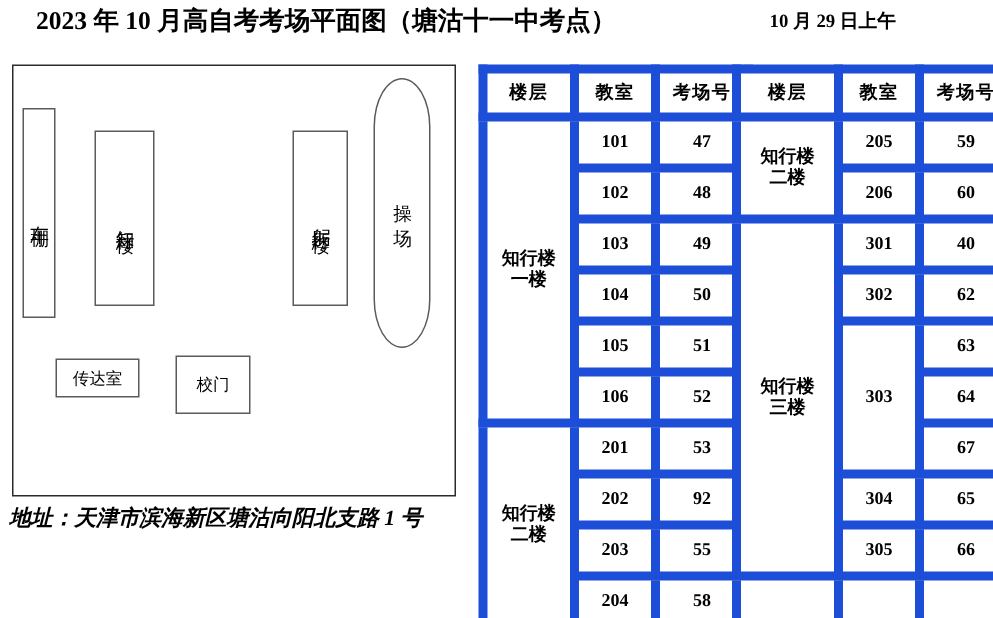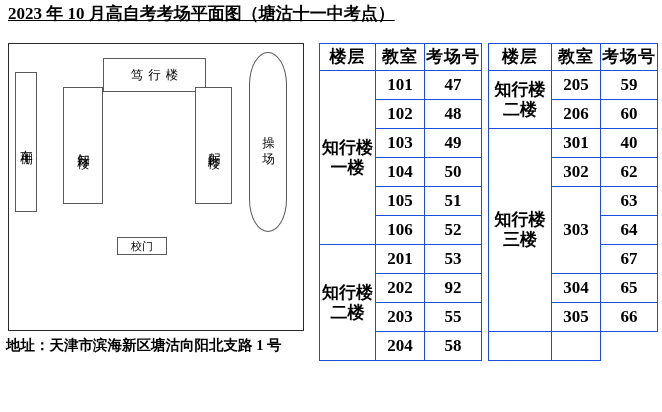--- a/index.html
+++ b/index.html
@@ -17,26 +17,25 @@
   }
 
   
   #header {
     position: absolute;
     left: 0; top: 0;
     width: 662px; height: 30px;
   }
   #page-title {
     position: absolute;
-    left: 8px; top: 2px;
+    left: 24px; top: 2px;
     font-size: 17px;
     font-weight: bold;
     letter-spacing: 0px;
     white-space: nowrap;
-    text-decoration: underline;
   }
   #session-date {
     position: absolute;
     left: 513px; top: 6px;
     font-size: 12.5px;
     font-weight: bold;
     white-space: nowrap;
   }
 
   
@@ -76,21 +75,21 @@
     letter-spacing: 0px;
     white-space: nowrap;
   }
 
   
   #bldg-bike-shed   { left: 6px;   top: 28px;  width: 22px;  height: 140px; }
   #bldg-zhixing     { left: 54px;  top: 43px;  width: 40px;  height: 117px; }
   #bldg-duxing      { left: 94px;  top: 14px;  width: 103px; height: 34px;  }
   #bldg-gongxing    { left: 186px; top: 43px;  width: 37px;  height: 117px; }
   #bldg-gatehouse   { left: 28px;  top: 195px; width: 56px;  height: 26px;  }
-  #bldg-school-gate { left: 108px; top: 193px; width: 50px;  height: 18px;  }
+  #bldg-school-gate { left: 108px; top: 193px; width: 50px;  height: 39px;  }
 
   #bldg-playground {
     position: absolute;
     left: 240px; top: 8px;
     width: 38px; height: 180px;
     border: 1px solid #5a5a5a;
     border-radius: 50% / 18%;
     box-sizing: border-box;
     background: #ffffff;
     display: flex;
@@ -98,79 +97,81 @@
     justify-content: center;
   }
   #bldg-playground .vlabel { letter-spacing: 16px; }
 
   #address-line {
     position: absolute;
     left: 6px; top: 336px;
     font-size: 14.5px;
     font-weight: bold;
     white-space: nowrap;
+    font-style: italic;
   }
 
   
   .exam-table {
     position: absolute;
     top: 43px;
     border-collapse: collapse;
     table-layout: fixed;
     background: #fff;
   }
   #exam-table-1 { left: 319px; width: 159px; }
   #exam-table-2 { left: 488px; width: 166px; }
 
   .exam-table th, .exam-table td {
-    border: 1px solid #1d4ed8;
+    border: 6px solid #1d4ed8;
     text-align: center;
     vertical-align: middle;
-    font-size: 17px;
+    font-size: 12px;
     font-weight: bold;
     padding: 0;
     height: 28px;
     line-height: 1.15;
   }
   .exam-table th { height: 26px; letter-spacing: 1px; }
   .exam-table .col-floor { width: 55px; }
   .exam-table .col-room  { width: 48px; }
   .exam-table .col-seat  { width: 56px; margin-left: 40px; }
   #exam-table-2 .col-floor { width: 62px; }
   .floor-cell { font-size: 12.5px; line-height: 1.25; }
 </style>
 </head>
 <body>
 
 <div id="header">
   <div id="page-title">2023 年 10 月高自考考场平面图（塘沽十一中考点）</div>
+  <div id="session-date">10 月 29 日上午</div>
 </div>
 
 <div id="floorplan">
 
   <div class="bldg" id="bldg-bike-shed">
     <span class="vlabel">车棚</span>
   </div>
 
   <div class="bldg" id="bldg-zhixing">
     <span class="vlabel">知行楼</span>
   </div>
 
-  <div class="bldg" id="bldg-duxing">
-    <span class="hlabel">笃行楼</span>
-  </div>
 
   <div class="bldg" id="bldg-gongxing">
     <span class="vlabel">躬行楼</span>
   </div>
 
   <div id="bldg-playground">
     <span class="vlabel">操场</span>
   </div>
 
+  <div class="bldg" id="bldg-gatehouse">
+    <span class="hlabel-tight">传达室</span>
+  </div>
 
   <div class="bldg" id="bldg-school-gate">
     <span class="hlabel-tight">校门</span>
   </div>
 
 </div>
 
 <div id="address-line">地址：天津市滨海新区塘沽向阳北支路 1 号</div>
 
 <table class="exam-table" id="exam-table-1">

